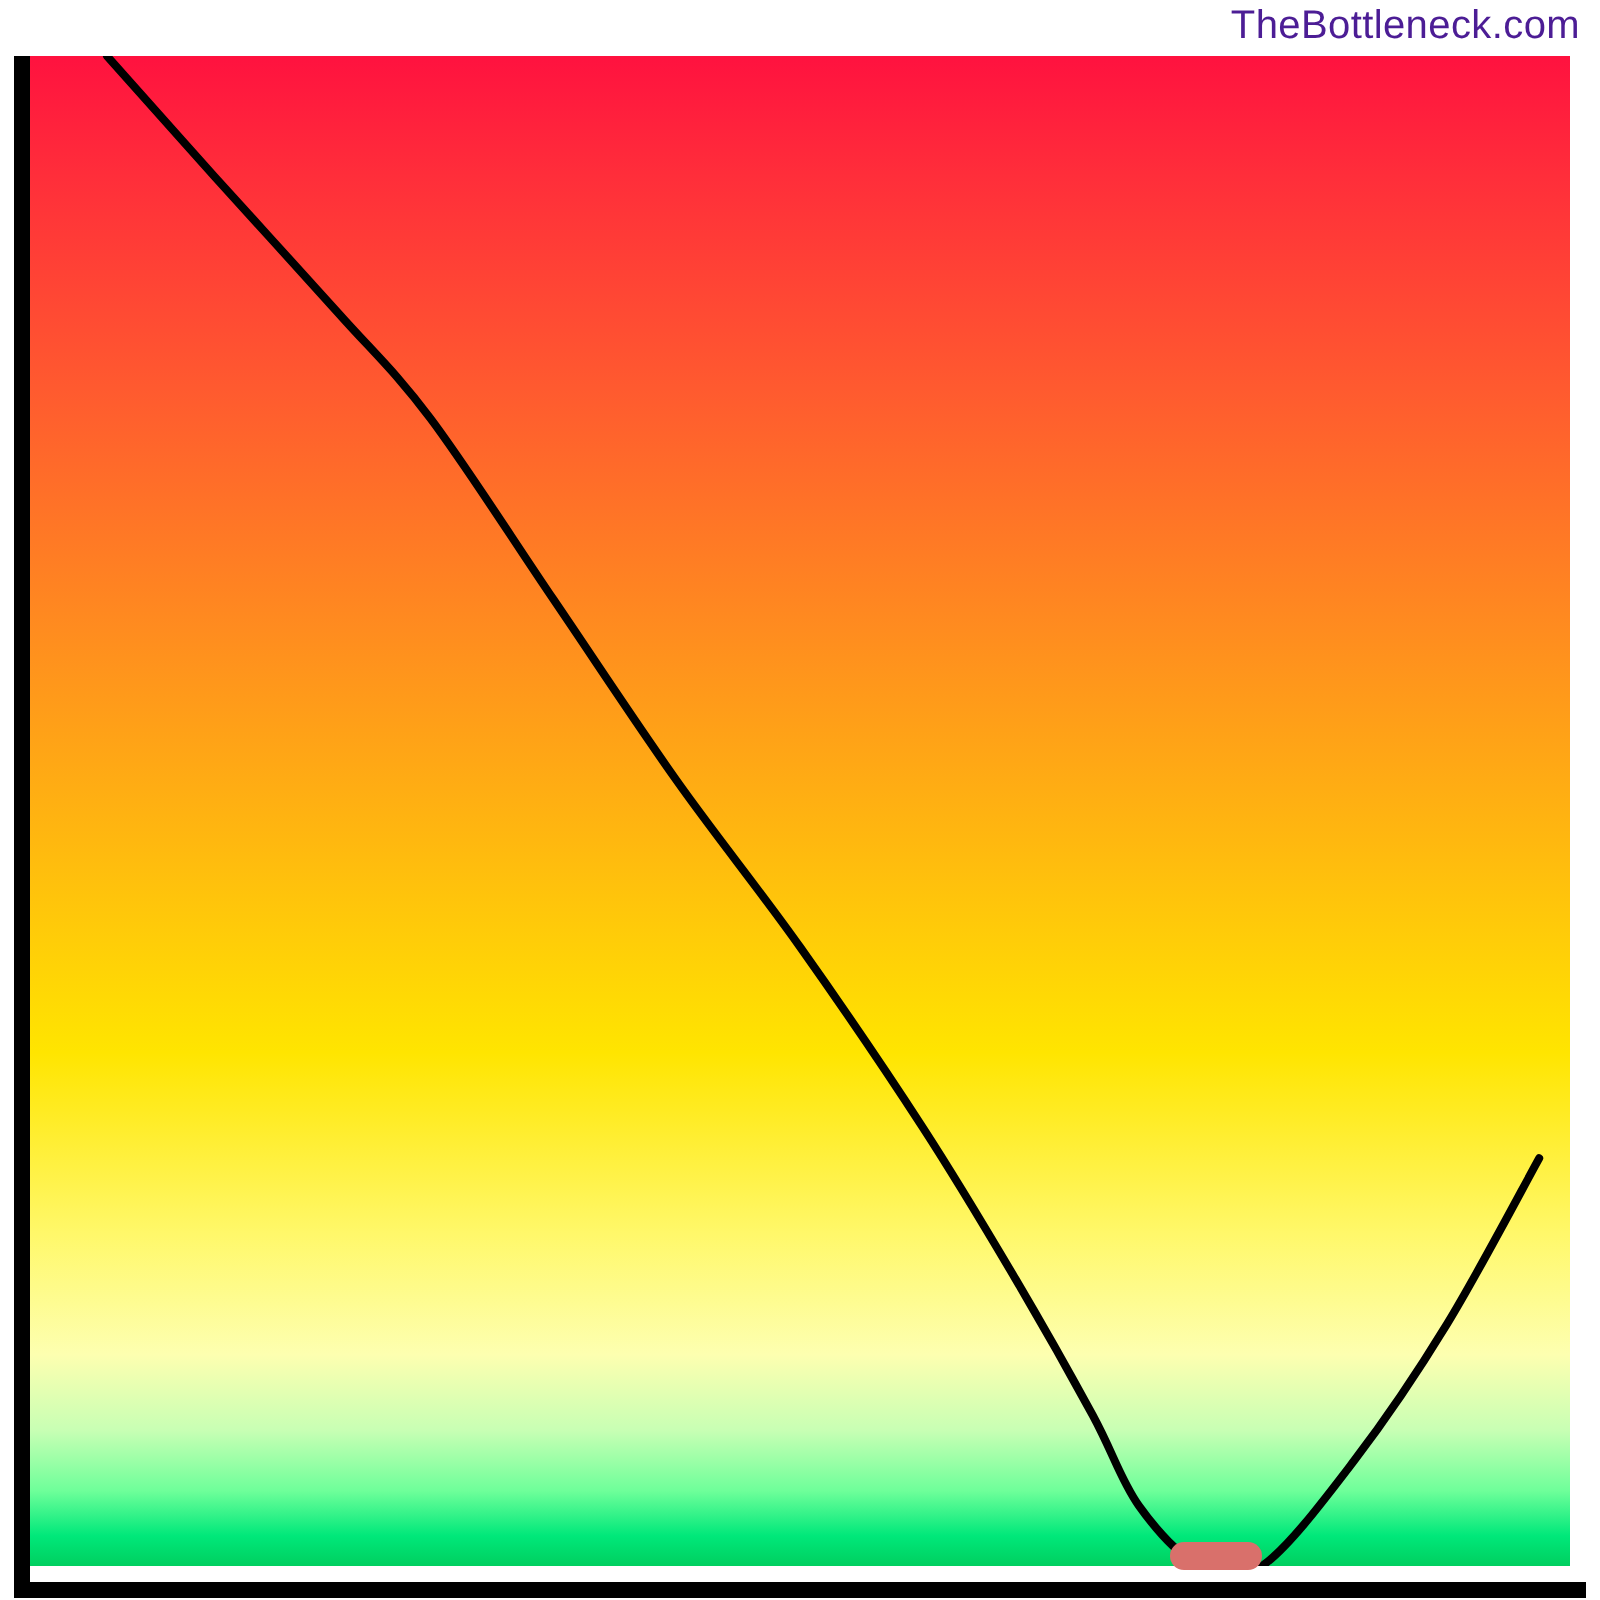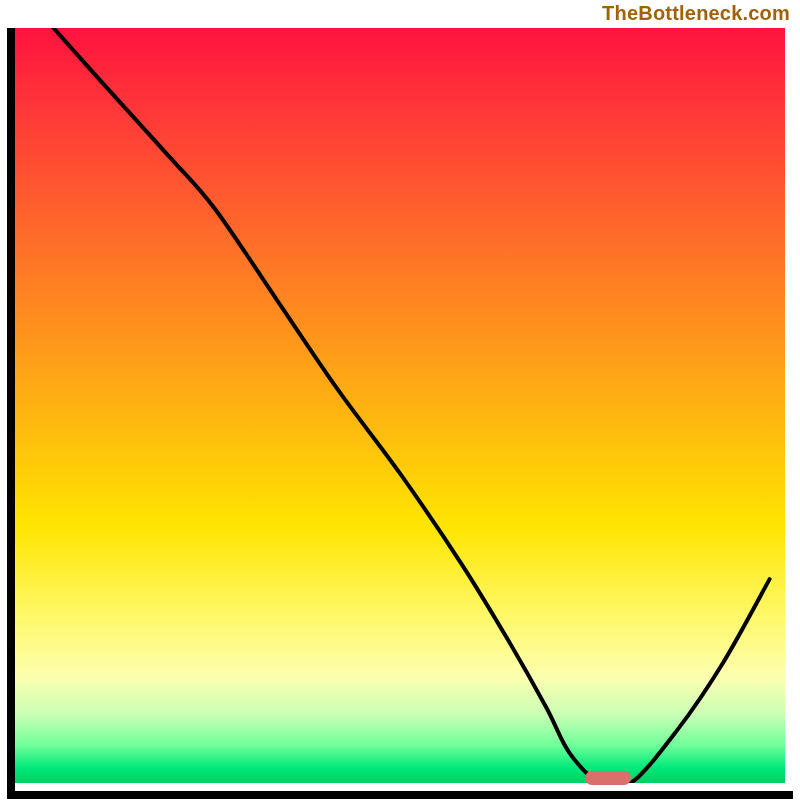--- a/index.html
+++ b/index.html
@@ -13,22 +13,22 @@
   .frame {
     position: relative;
     width: 800px;
     height: 800px;
   }
   .attribution {
     position: absolute;
     top: 2px;
     right: 10px;
     font-size: 20px;
-    font-weight: bold;
-    color: #a16207;
+    font-weight: normal;
+    color: #4c1d95;
     letter-spacing: 0.2px;
   }
   .plot-area {
     position: absolute;
     left: 15px;
     top: 28px;
     width: 770px;
     height: 755px;
     
     background: linear-gradient(

